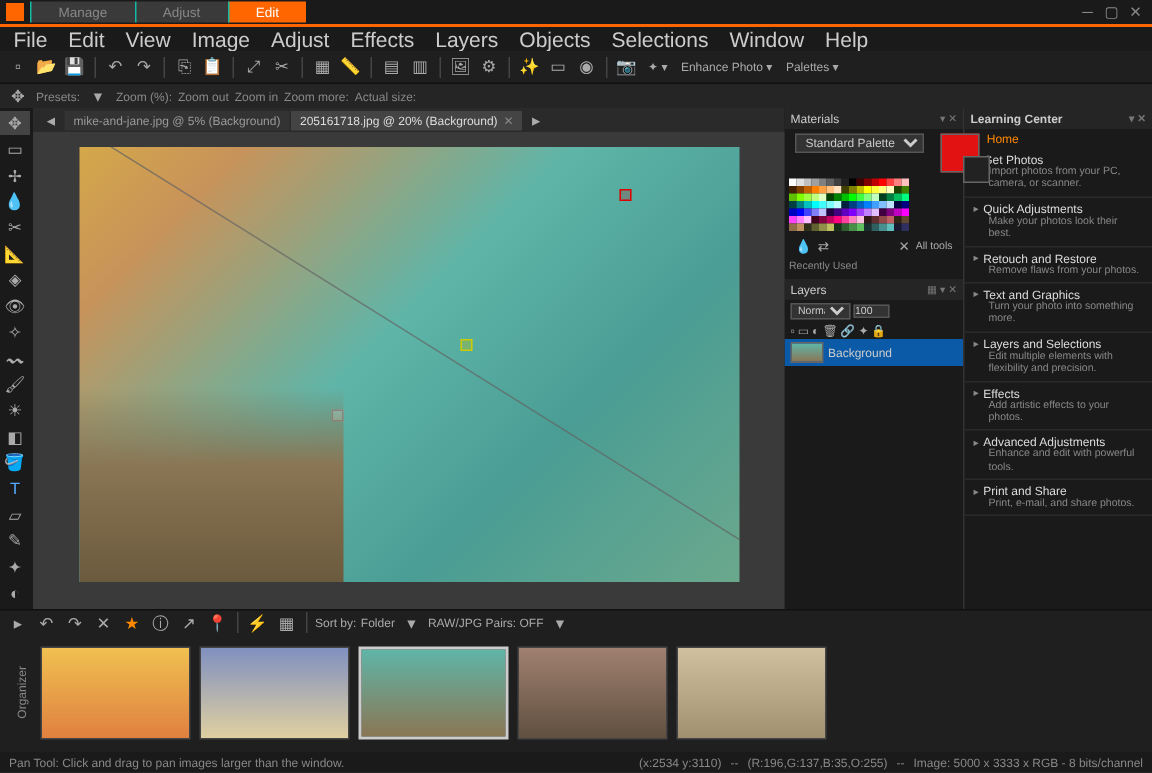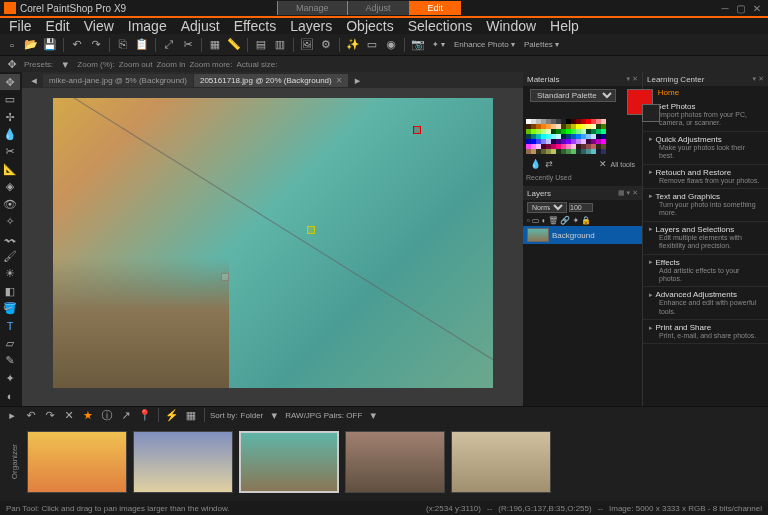--- a/index.html
+++ b/index.html
@@ -50,21 +50,21 @@
 .color-cell { width: 5px; height: 5px; }
 .recent { font-size: 7px; color: #888; padding: 2px 0; }
 .layers { flex: 1; }
 .layer-tools { display: flex; gap: 2px; padding: 2px 4px; font-size: 8px; color: #aaa; align-items: center; }
 .layer-tools select { background: #333; color: #ccc; border: 1px solid #555; font-size: 7px; width: 40px; }
 .layer-tools input { background: #333; color: #ccc; border: 1px solid #555; font-size: 7px; width: 24px; }
 .layer-iconrow { display: flex; gap: 2px; padding: 1px 4px; font-size: 8px; color: #aaa; }
 .layer-item { display: flex; align-items: center; gap: 3px; padding: 2px 4px; background: #0a5aa8; font-size: 8px; }
 .layer-thumb { width: 22px; height: 14px; background: linear-gradient(#5fb5a8, #8a7654); border: 1px solid #666; }
 .learning { flex: 1; display: flex; flex-direction: column; }
-.lc-hdr { height: 14px; background: #252525; display: flex; align-items: center; padding: 0 4px; font-size: 8px; color: #ccc; justify-content: space-between; }
+.lc-hdr { height: 14px; background: #252525; display: flex; align-items: center; padding: 0 4px; font-size: 8px; color: #ccc; justify-content: space-between; font-weight: bold; }
 .lc-home { padding: 2px 4px; font-size: 8px; color: #ff8800; display: flex; align-items: center; gap: 6px; }
 .lc-item { padding: 3px 6px; border-bottom: 1px solid #2a2a2a; }
 .lc-title { font-size: 8px; color: #ddd; display: flex; align-items: center; gap: 3px; }
 .lc-title::before { content: "▸"; font-size: 7px; color: #888; }
 .lc-desc { font-size: 7px; color: #888; padding-left: 10px; line-height: 1.2; }
 .organizer { height: 95px; background: #1f1f1f; display: flex; flex-direction: column; border-top: 1px solid #111; }
 .org-toolbar { height: 16px; display: flex; align-items: center; padding: 0 4px; gap: 3px; font-size: 8px; color: #aaa; }
 .org-strip { flex: 1; display: flex; gap: 6px; padding: 4px 8px; align-items: center; overflow: hidden; }
 .org-label { writing-mode: vertical-lr; transform: rotate(180deg); font-size: 8px; color: #888; padding: 2px; }
 .thumb { width: 100px; height: 62px; border: 1px solid #444; background: #555; }
@@ -76,21 +76,20 @@
 .t5 { background: linear-gradient(#d0c0a0, #a09070); }
 .statusbar { height: 14px; background: #1a1a1a; display: flex; align-items: center; padding: 0 6px; font-size: 8px; color: #888; justify-content: space-between; }
 .statusbar-right { display: flex; gap: 6px; align-items: center; }
 .mat-icons { display: flex; gap: 4px; padding: 3px 4px; font-size: 9px; color: #aaa; align-items: center; }
 </style>
 </head>
 <body>
 
 <div class="titlebar">
   <div class="titlebar-icon"></div>
-  <div class="titlebar-text">Corel PaintShop Pro X9</div>
   <div class="titlebar-tabs">
     <div class="titlebar-tab">Manage</div>
     <div class="titlebar-tab">Adjust</div>
     <div class="titlebar-tab active">Edit</div>
   </div>
   <div style="flex:1"></div>
   <div class="window-controls">
     <span>─</span>
     <span>▢</span>
     <span>✕</span>

